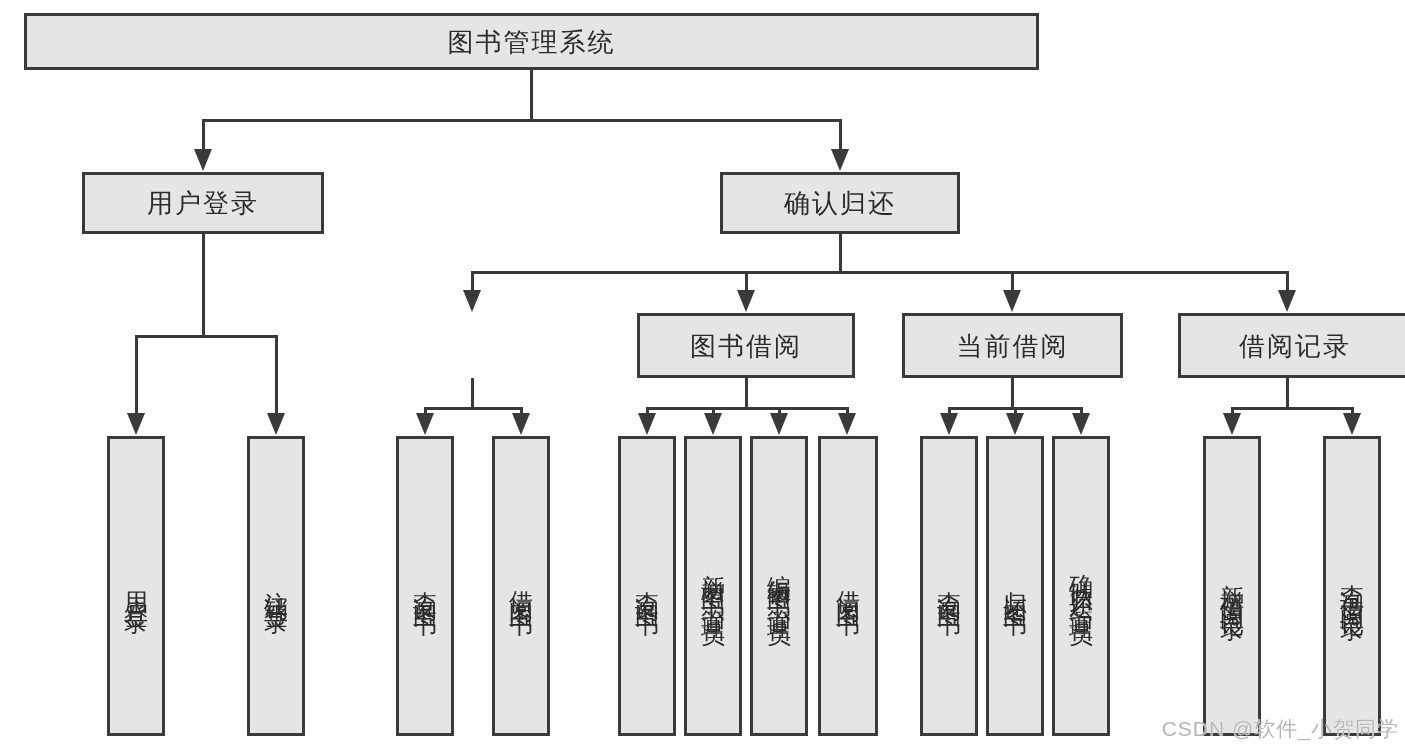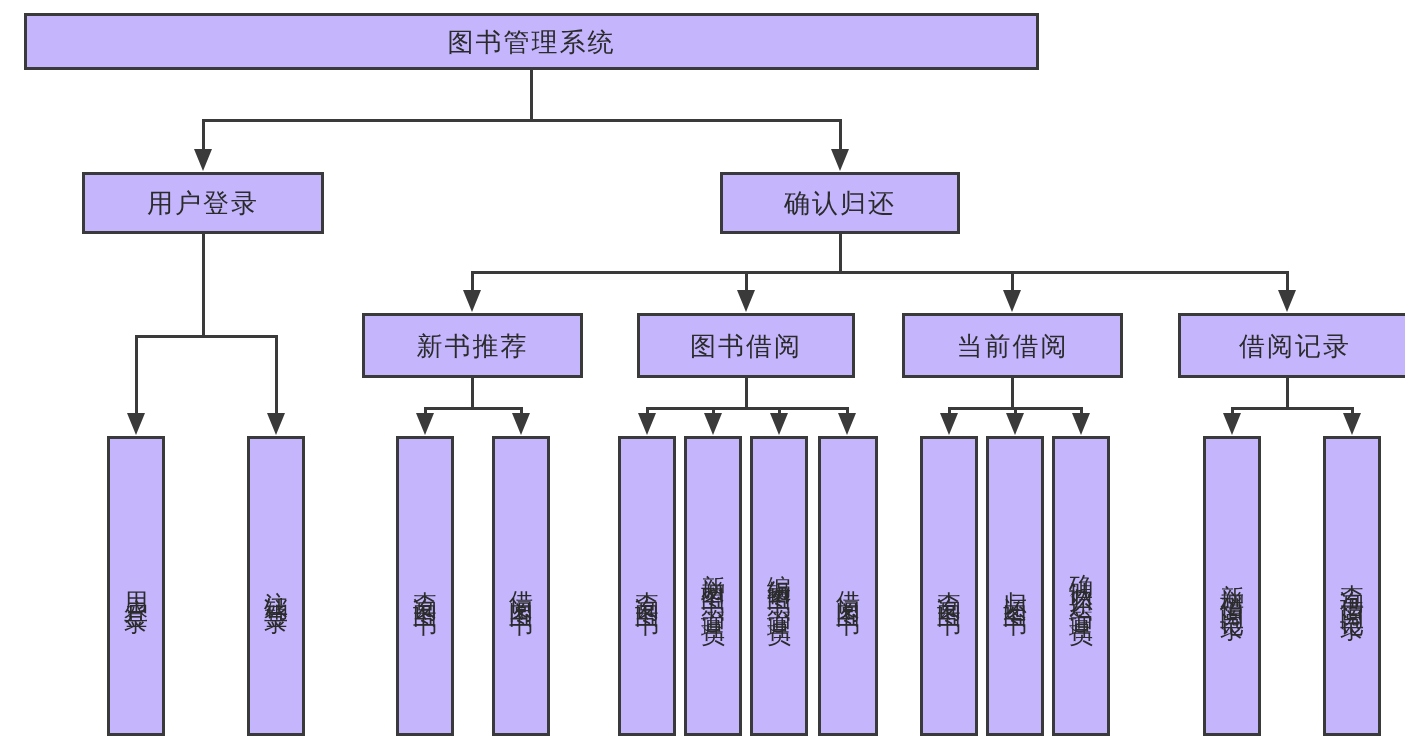--- a/index.html
+++ b/index.html
@@ -11,21 +11,21 @@
   .stage {
     position: relative;
     width: 1405px;
     height: 747px;
     background: #ffffff;
     overflow: hidden;
   }
   .node {
     position: absolute;
     box-sizing: border-box;
-    background: #c4b5fd;
+    background: #e5e5e5;
     border: 3px solid #3a3a3a;
     display: flex;
     align-items: center;
     justify-content: center;
     z-index: 2;
   }
   .node-label {
     color: #2b2b2b;
     font-size: 26px;
     letter-spacing: 2px;
@@ -62,20 +62,21 @@
     color: #b3b6b8;
     text-shadow: 0 0 1px #ffffff;
     z-index: 5;
     white-space: nowrap;
   }
 </style>
 </head>
 <body>
 
 <div class="stage">
+  <span class="watermark" style="color: rgb(179, 182, 184);">CSDN @软件_小贺同学</span>
 <div class="seg" style="left: 529.5px; top: 70px; width: 3px; height: 52px; background: rgb(58, 58, 58);"></div>
     <div class="seg" style="left: 201.5px; top: 119px; width: 640px; height: 3px; background: rgb(58, 58, 58);"></div>
     <div class="seg" style="left: 201.5px; top: 119px; width: 3px; height: 33px; background: rgb(58, 58, 58);"></div>
     <div class="arrowhead" style="left: 194px; top: 149px; border-top-color: rgb(58, 58, 58);"></div>
     <div class="seg" style="left: 838.5px; top: 119px; width: 3px; height: 33px; background: rgb(58, 58, 58);"></div>
     <div class="arrowhead" style="left: 831px; top: 149px; border-top-color: rgb(58, 58, 58);"></div>
     <div class="seg" style="left: 201.5px; top: 234px; width: 3px; height: 104px; background: rgb(58, 58, 58);"></div>
     <div class="seg" style="left: 134.5px; top: 335px; width: 143px; height: 3px; background: rgb(58, 58, 58);"></div>
     <div class="seg" style="left: 134.5px; top: 335px; width: 3px; height: 81px; background: rgb(58, 58, 58);"></div>
     <div class="arrowhead" style="left: 127px; top: 413px; border-top-color: rgb(58, 58, 58);"></div>
@@ -123,23 +124,20 @@
     <div class="arrowhead" style="left: 1343px; top: 413px; border-top-color: rgb(58, 58, 58);"></div>
     <div class="node horizontal" style="left: 24px; top: 13px; width: 1015px; height: 57px; border-color: rgb(58, 58, 58);">
       <span class="node-label" style="color: rgb(43, 43, 43);">图书管理系统</span>
     </div>
     <div class="node horizontal" style="left: 82px; top: 172px; width: 242px; height: 62px; border-color: rgb(58, 58, 58);">
       <span class="node-label" style="color: rgb(43, 43, 43);">用户登录</span>
     </div>
     <div class="node horizontal" style="left: 720px; top: 172px; width: 240px; height: 62px; border-color: rgb(58, 58, 58);">
       <span class="node-label" style="color: rgb(43, 43, 43);">确认归还</span>
     </div>
-    <div class="node horizontal" style="left: 362px; top: 313px; width: 221px; height: 65px; border-color: rgb(58, 58, 58);">
-      <span class="node-label" style="color: rgb(43, 43, 43);">新书推荐</span>
-    </div>
     <div class="node horizontal" style="left: 902px; top: 313px; width: 221px; height: 65px; border-color: rgb(58, 58, 58);">
       <span class="node-label" style="color: rgb(43, 43, 43);">当前借阅</span>
     </div>
     <div class="node horizontal" style="left: 637px; top: 313px; width: 218px; height: 65px; border-color: rgb(58, 58, 58);">
       <span class="node-label" style="color: rgb(43, 43, 43);">图书借阅</span>
     </div>
     <div class="node horizontal" style="left: 1178px; top: 313px; width: 234px; height: 65px; border-color: rgb(58, 58, 58);">
       <span class="node-label" style="color: rgb(43, 43, 43);">借阅记录</span>
     </div>
     <div class="node vertical" style="left: 107px; top: 436px; width: 58px; height: 300px; border-color: rgb(58, 58, 58);">

